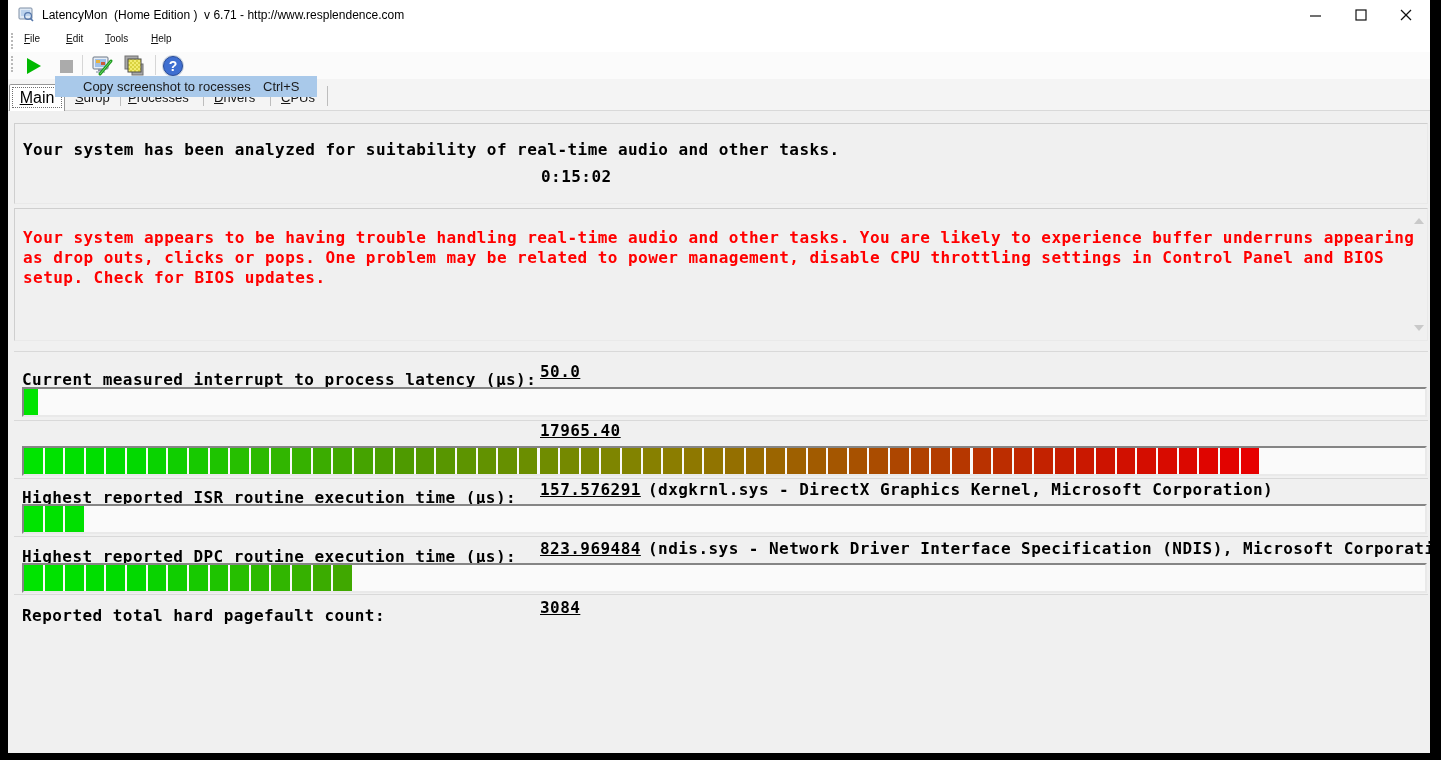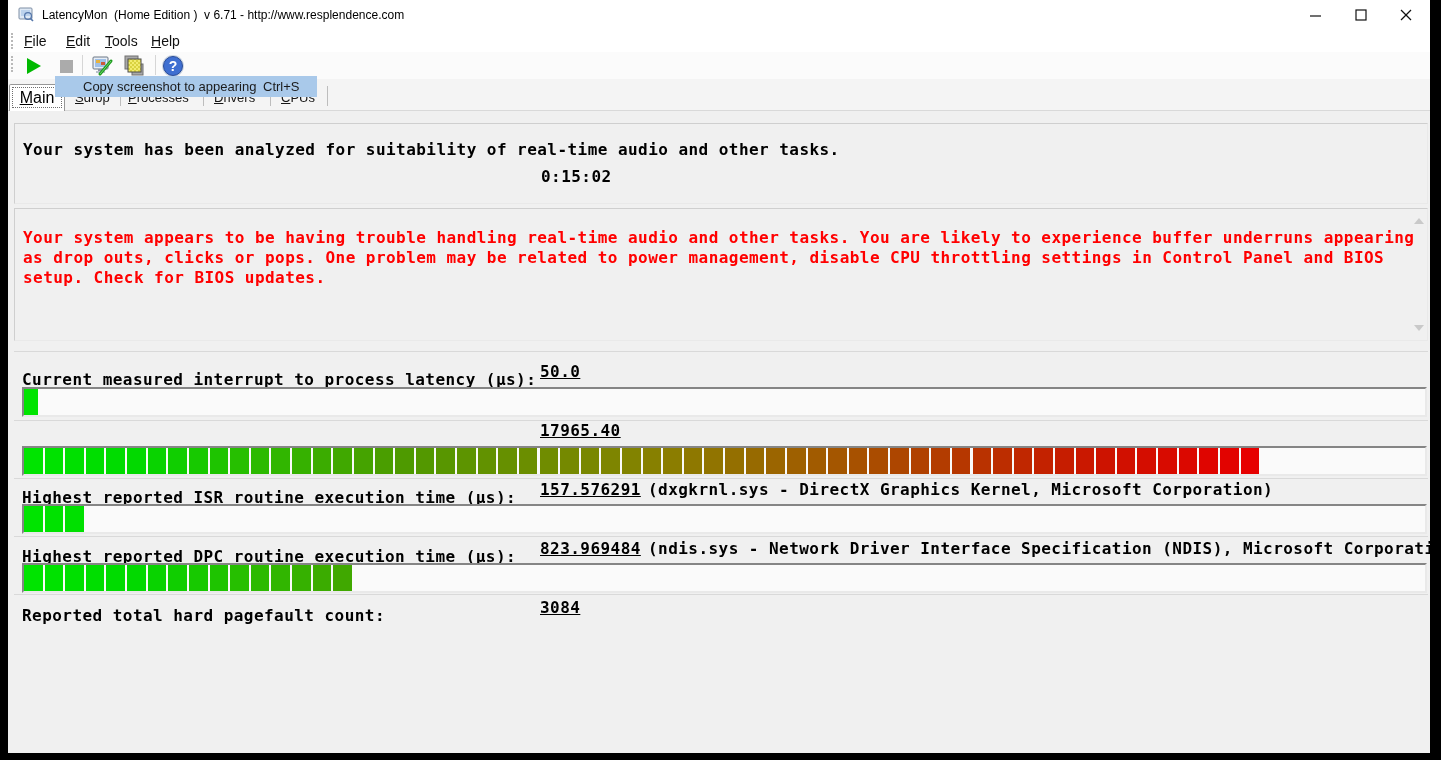--- a/index.html
+++ b/index.html
@@ -10,21 +10,21 @@
   
   .titlebar{position:absolute;left:0;top:0;width:100%;height:30px;background:#ffffff;}
   .app-icon{position:absolute;left:10px;top:7px;width:16px;height:16px;}
   .title-text{position:absolute;left:34px;top:8px;font-size:12px;color:#000;white-space:pre;}
   .winctl{position:absolute;top:0;width:40px;height:30px;display:flex;align-items:center;justify-content:center;}
   .winctl.min{left:1288px}.winctl.max{left:1333px}.winctl.cls{left:1378px}
 
   
   .menubar{position:absolute;left:0;top:30px;width:100%;height:22px;background:#ffffff;}
   .grip{position:absolute;left:3px;top:3px;height:16px;width:0;border-left:2px dotted #b9b9b9;}
-  .menu-item{position:absolute;top:3px;font-size:14px;color:#111;padding:0 2px;}
+  .menu-item{position:absolute;top:3px;font-size:10px;color:#111;padding:0 2px;}
   .menu-item u{text-decoration:underline;}
   .mi-file{left:14px}.mi-edit{left:56px}.mi-tools{left:95px}.mi-help{left:141px}
 
   
   .toolbar{position:absolute;left:0;top:52px;width:100%;height:27px;background:#fbfbfb;}
   .tbtn{position:absolute;top:2px;width:24px;height:24px;display:flex;align-items:center;justify-content:center;}
   .tb-sep{position:absolute;top:3px;width:1px;height:20px;background:#d6d6d6;}
   .play-tri{width:0;height:0;border-top:8px solid transparent;border-bottom:8px solid transparent;border-left:14px solid #00b900;}
   .stop-sq{width:13px;height:13px;background:#ababab;}
 
@@ -174,21 +174,21 @@
     <span class="tab-lbl t-proc"><u>P</u><span>rocesses</span></span>
     <span class="tab-lbl t-driv"><u>D</u><span>rivers</span></span>
     <span class="tab-lbl t-cpus"><u>C</u><span>PUs</span></span>
     <span class="tab-sep ts1"></span>
     <span class="tab-sep ts2"></span>
     <span class="tab-sep ts3"></span>
     <span class="tab-sep ts4"></span>
   </div>
 
   <div class="tooltip">
-    <span class="tt-label">Copy screenshot to appearing</span>
+    <span class="tt-label">Copy screenshot to rocesses</span>
     <span class="tt-short">Ctrl+S</span>
   </div>
 
   <div class="content">
     <div class="hairline hl-top"></div>
 
     <div class="panel p-summary">
       <span class="mono sum-line1">Your system has been analyzed for suitability of real-time audio and other tasks.</span>
       <span class="mono sum-val">0:15:02</span>
     </div>

